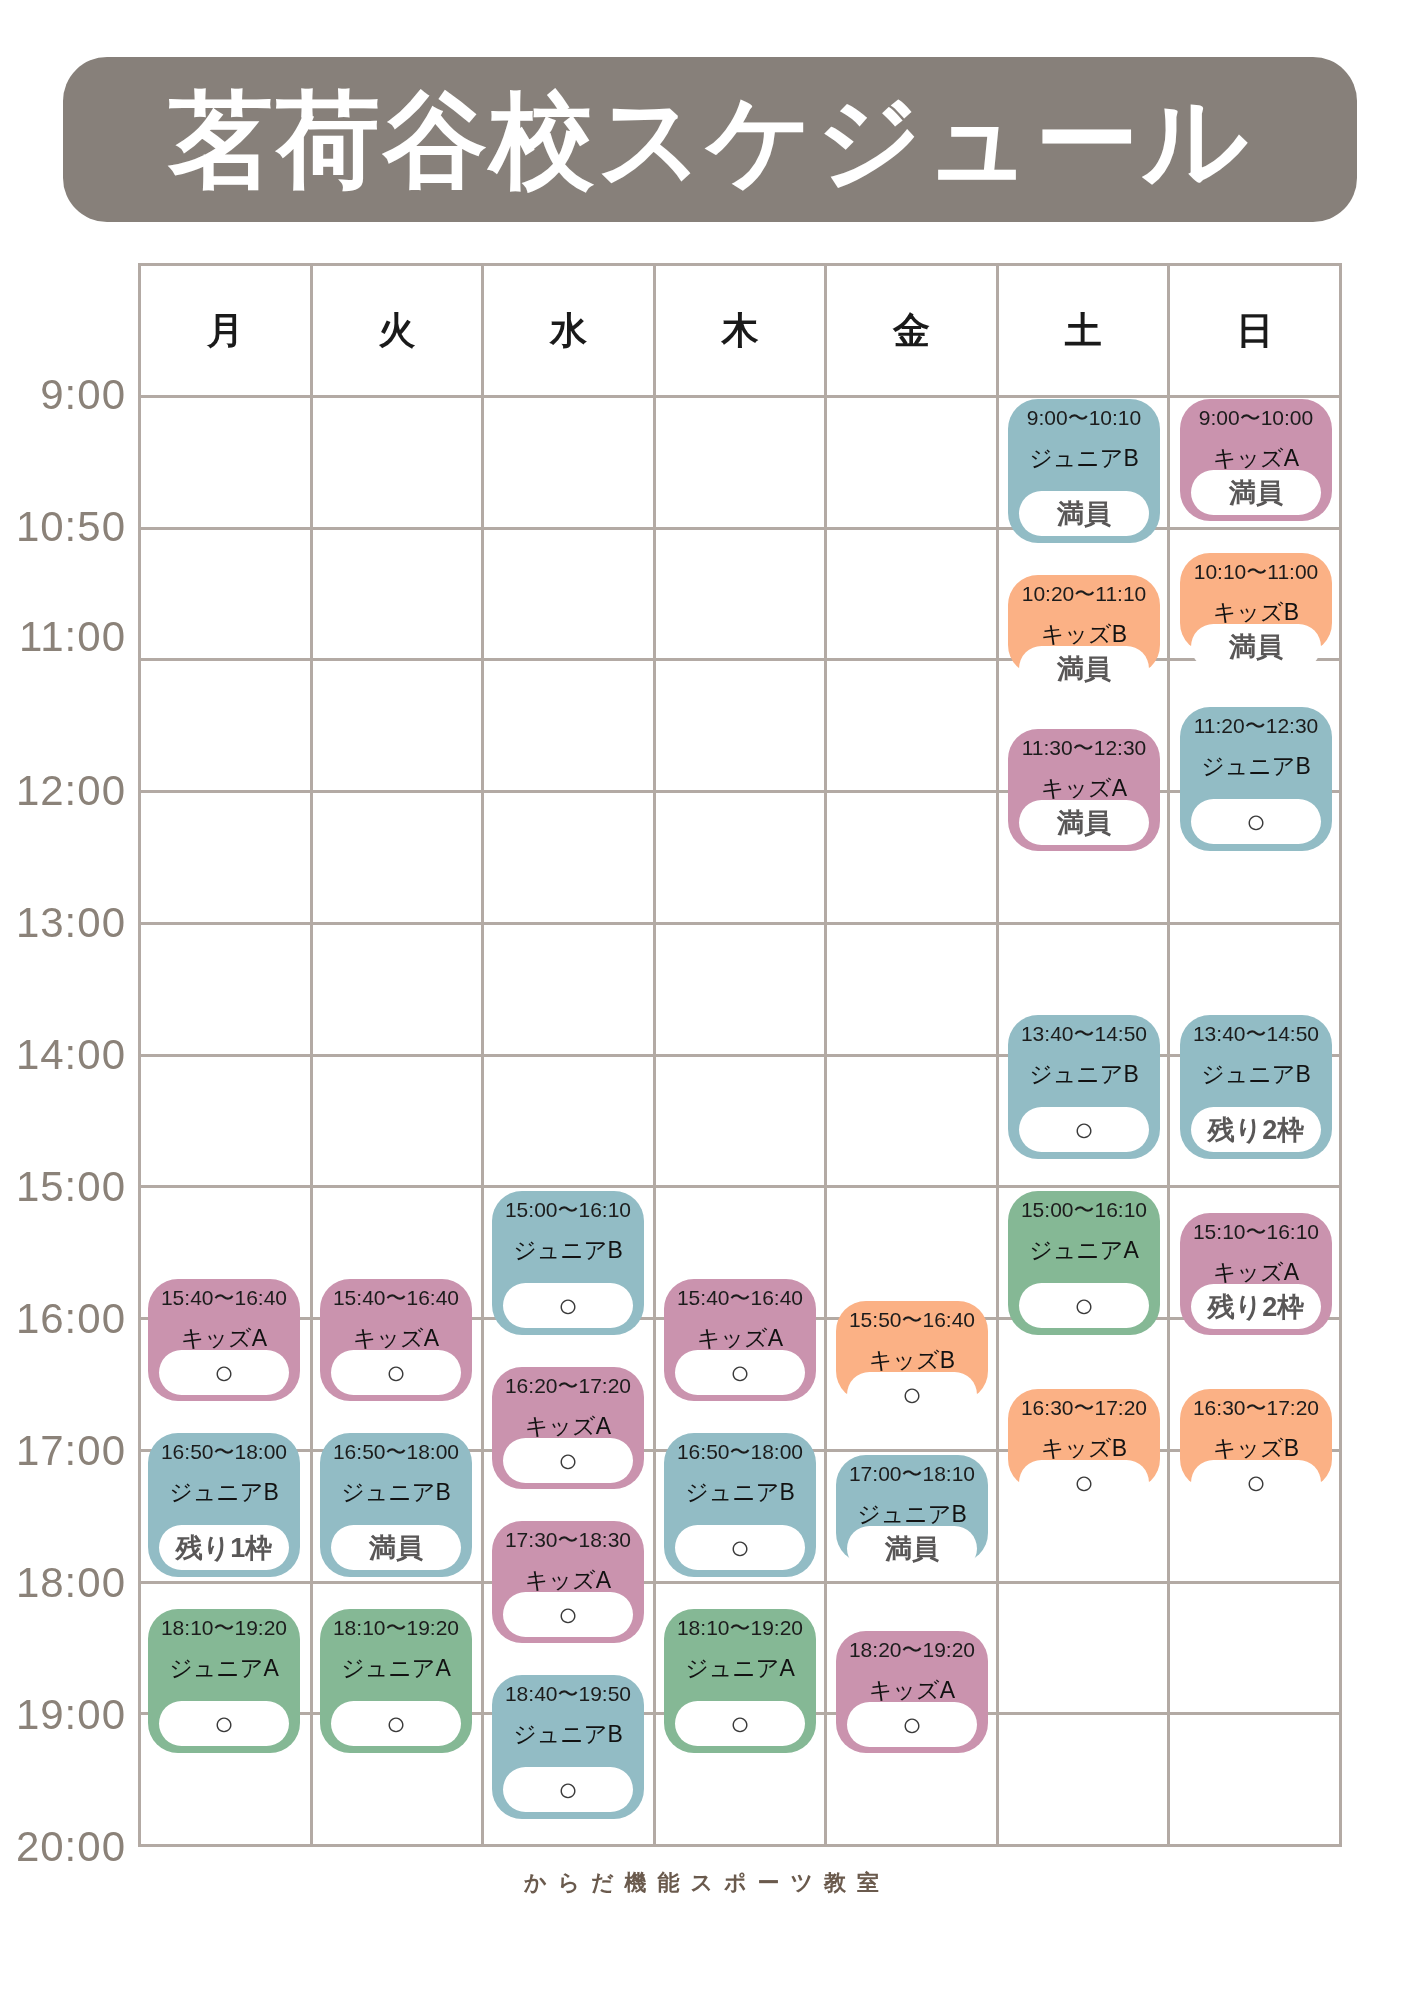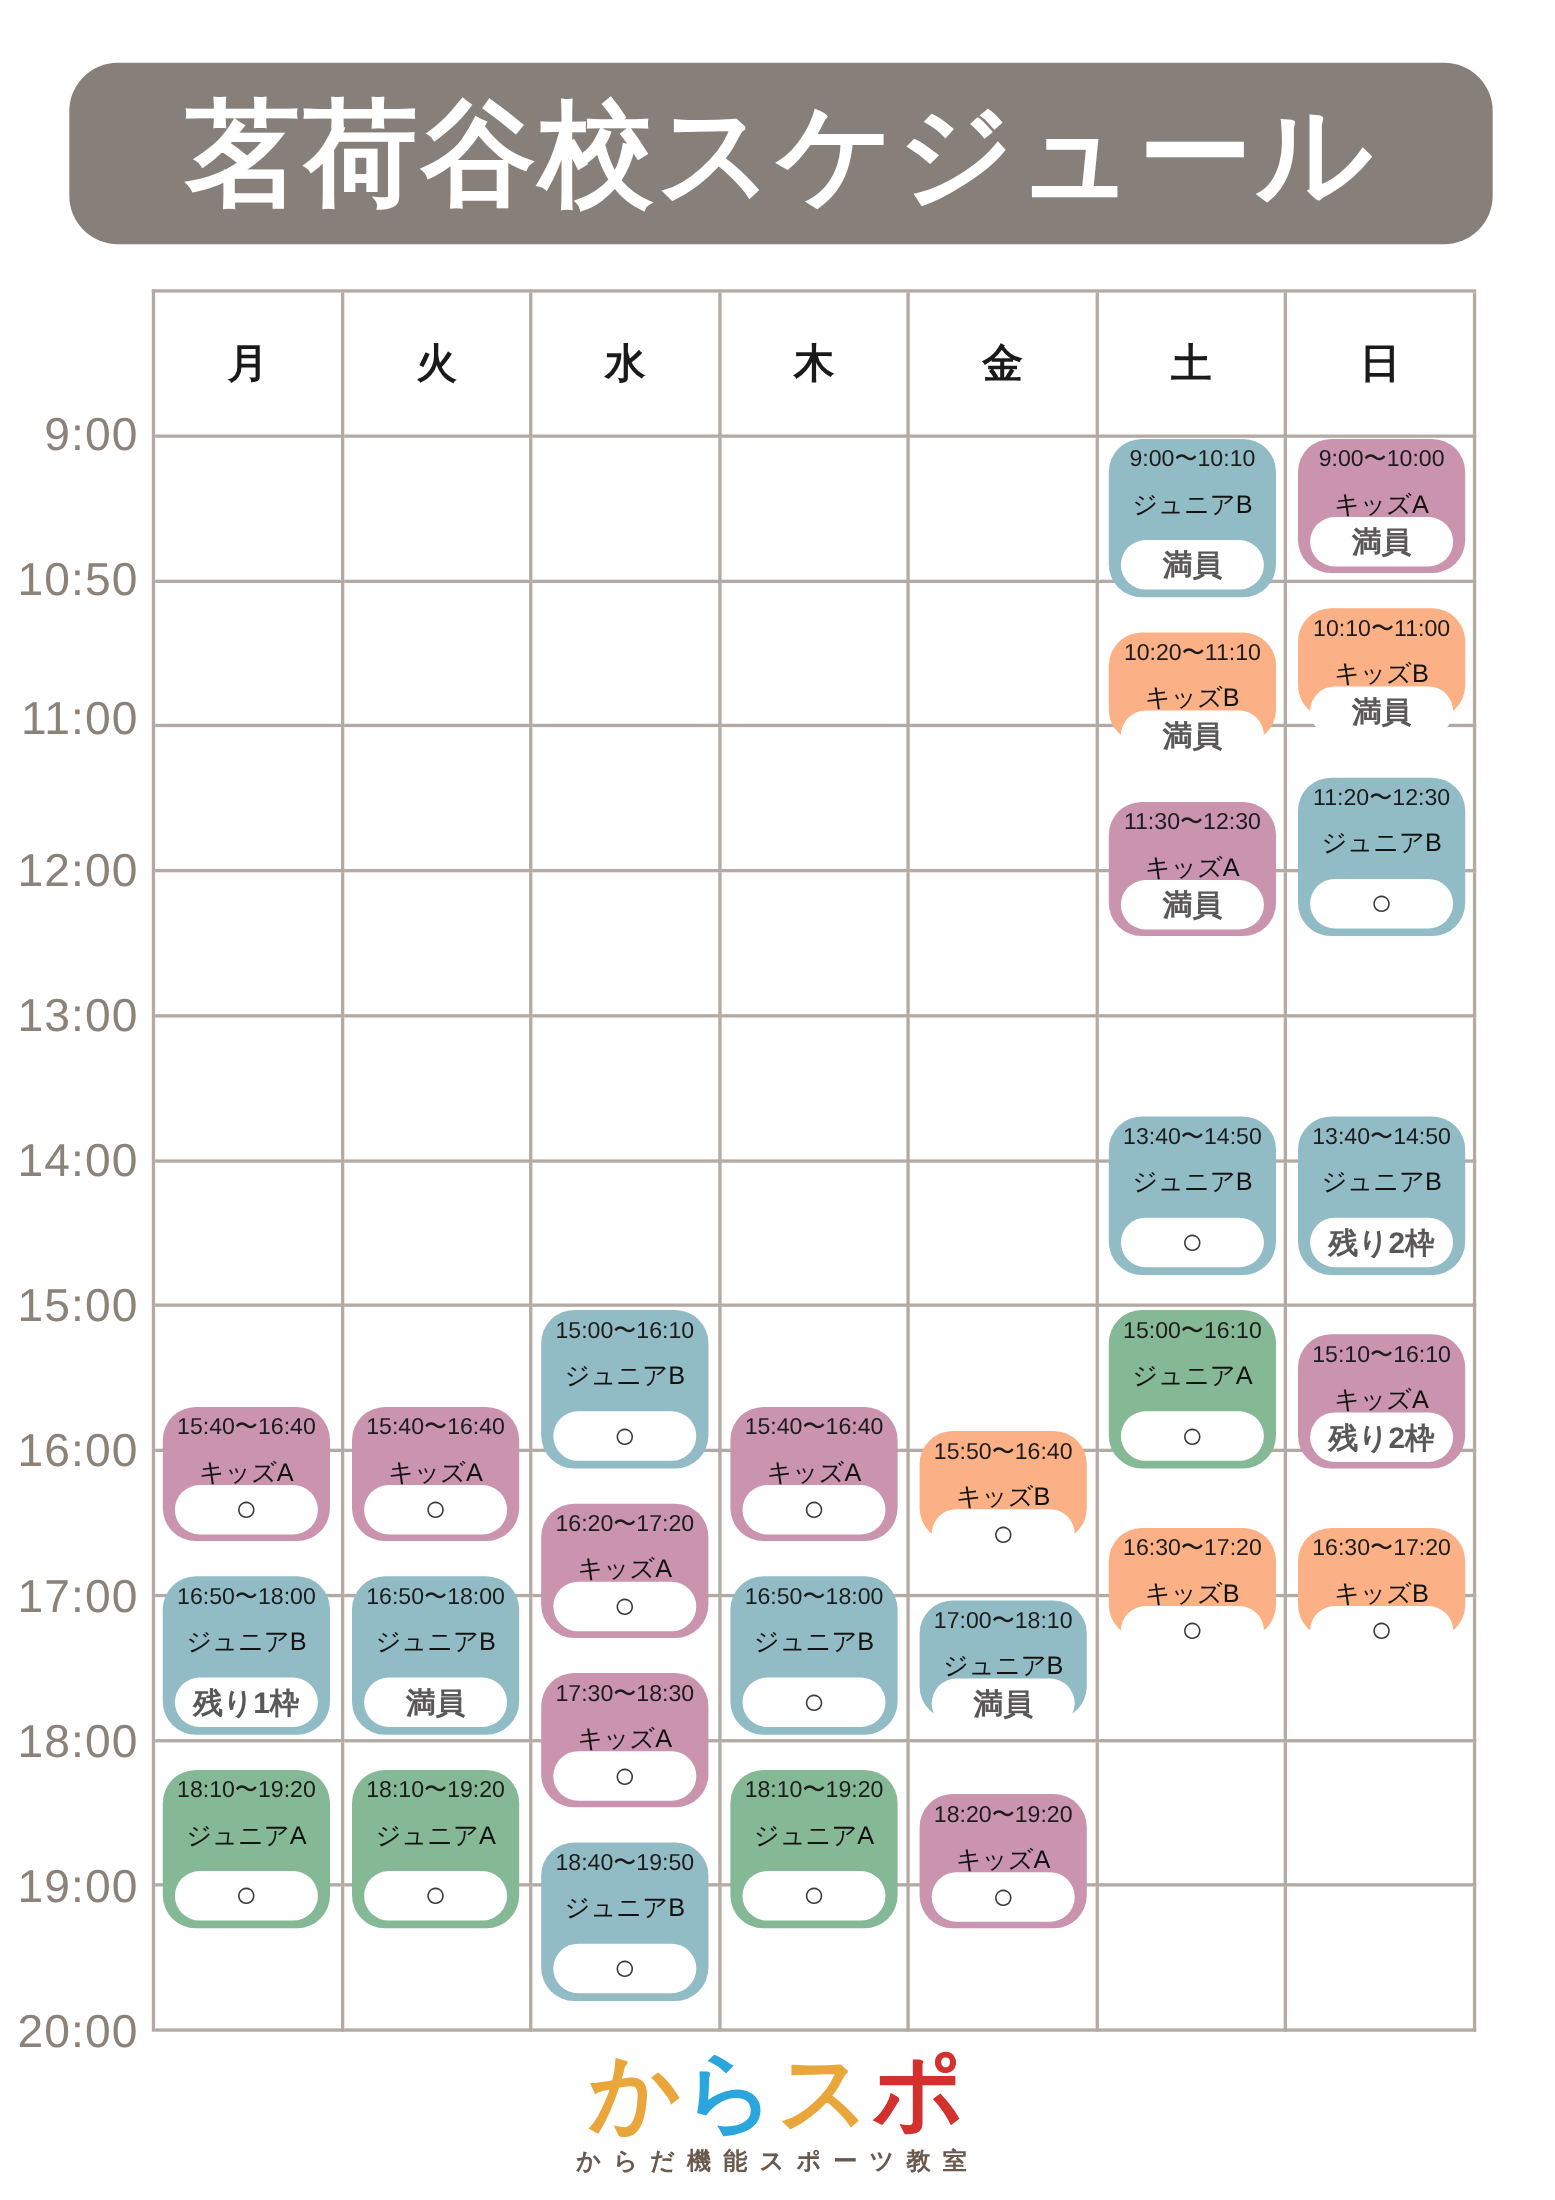--- a/index.html
+++ b/index.html
@@ -156,21 +156,21 @@
     <div class="cell"></div>
     <div class="cell"></div>
     <div class="cell"></div>
     <div class="cell"></div>
     <div class="cell"></div>
   </div>
 
 <div id="time-axis">
     <div class="time-label" style="top: 374px;">9:00</div>
     <div class="time-label" style="top: 506px;">10:50</div>
-    <div class="time-label" style="top: 632px;">11:00</div>
+    <div class="time-label" style="top: 616px;">11:00</div>
     <div class="time-label" style="top: 770px;">12:00</div>
     <div class="time-label" style="top: 902px;">13:00</div>
     <div class="time-label" style="top: 1034px;">14:00</div>
     <div class="time-label" style="top: 1166px;">15:00</div>
     <div class="time-label" style="top: 1298px;">16:00</div>
     <div class="time-label" style="top: 1430px;">17:00</div>
     <div class="time-label" style="top: 1562px;">18:00</div>
     <div class="time-label" style="top: 1694px;">19:00</div>
     <div class="time-label" style="top: 1826px;">20:00</div>
   </div>
@@ -368,15 +368,14 @@
     <div class="card" style="left: 1042px; top: 994px; height: 100px; background: rgb(251, 177, 133);">
       <div class="card-time">16:30〜17:20</div>
       <div class="card-name">キッズB</div>
       <div class="card-pill circle">
         <span>○</span>
       </div>
     </div>
   </div>
 
 <div class="logo">
-  <div class="logo-word"><span style="color: rgb(233, 166, 59);">か</span><span style="color: rgb(42, 166, 221);">ら</span><span style="color: rgb(233, 166, 59);">ス</span><span style="color: rgb(210, 49, 46);">ポ</span></div>
   <div class="logo-tagline">からだ機能スポーツ教室</div>
 </div>
 
 </body></html>

